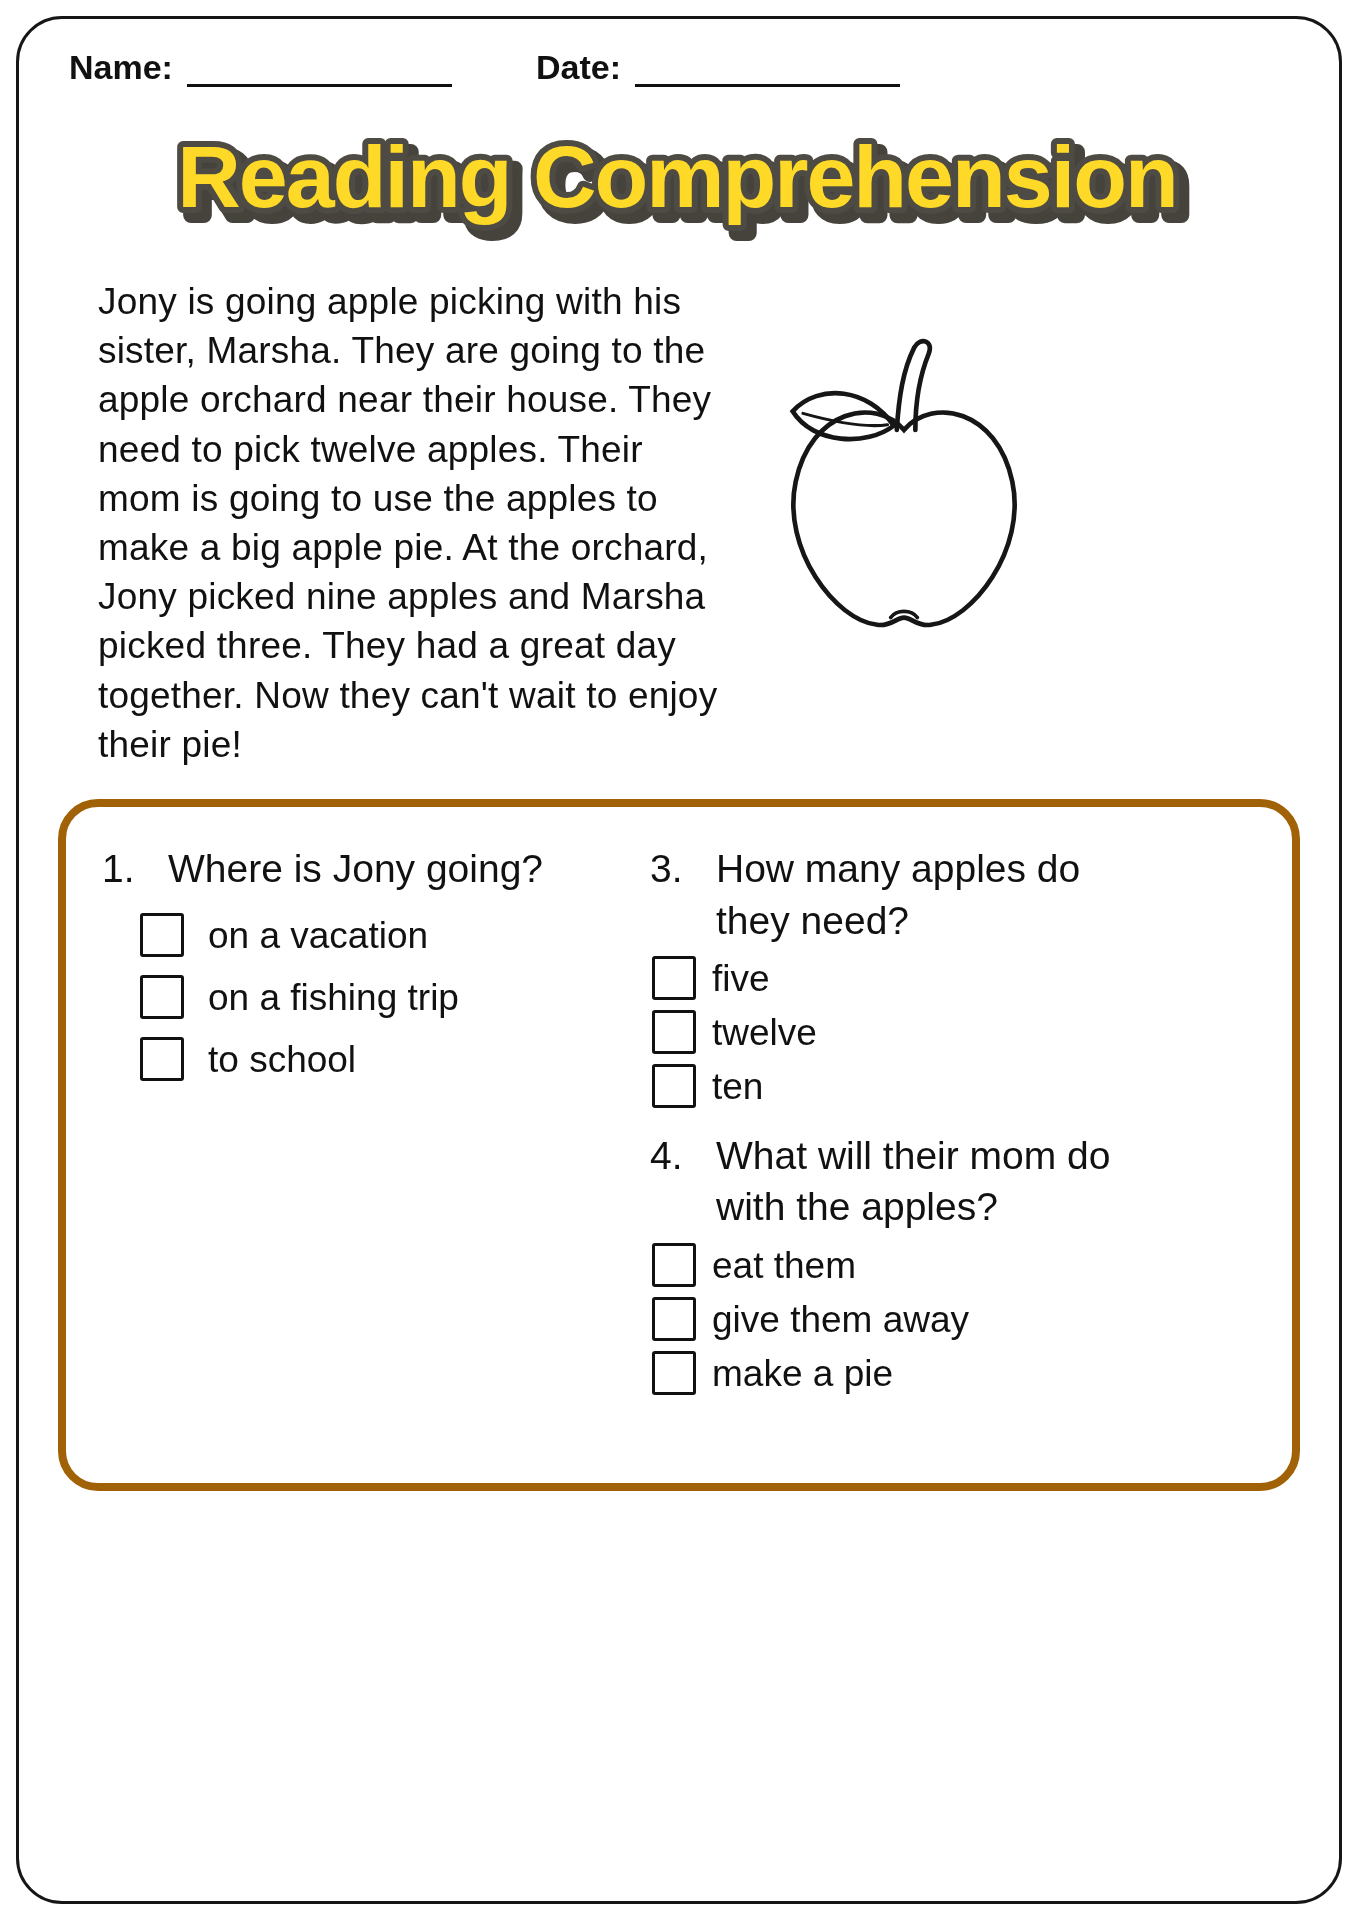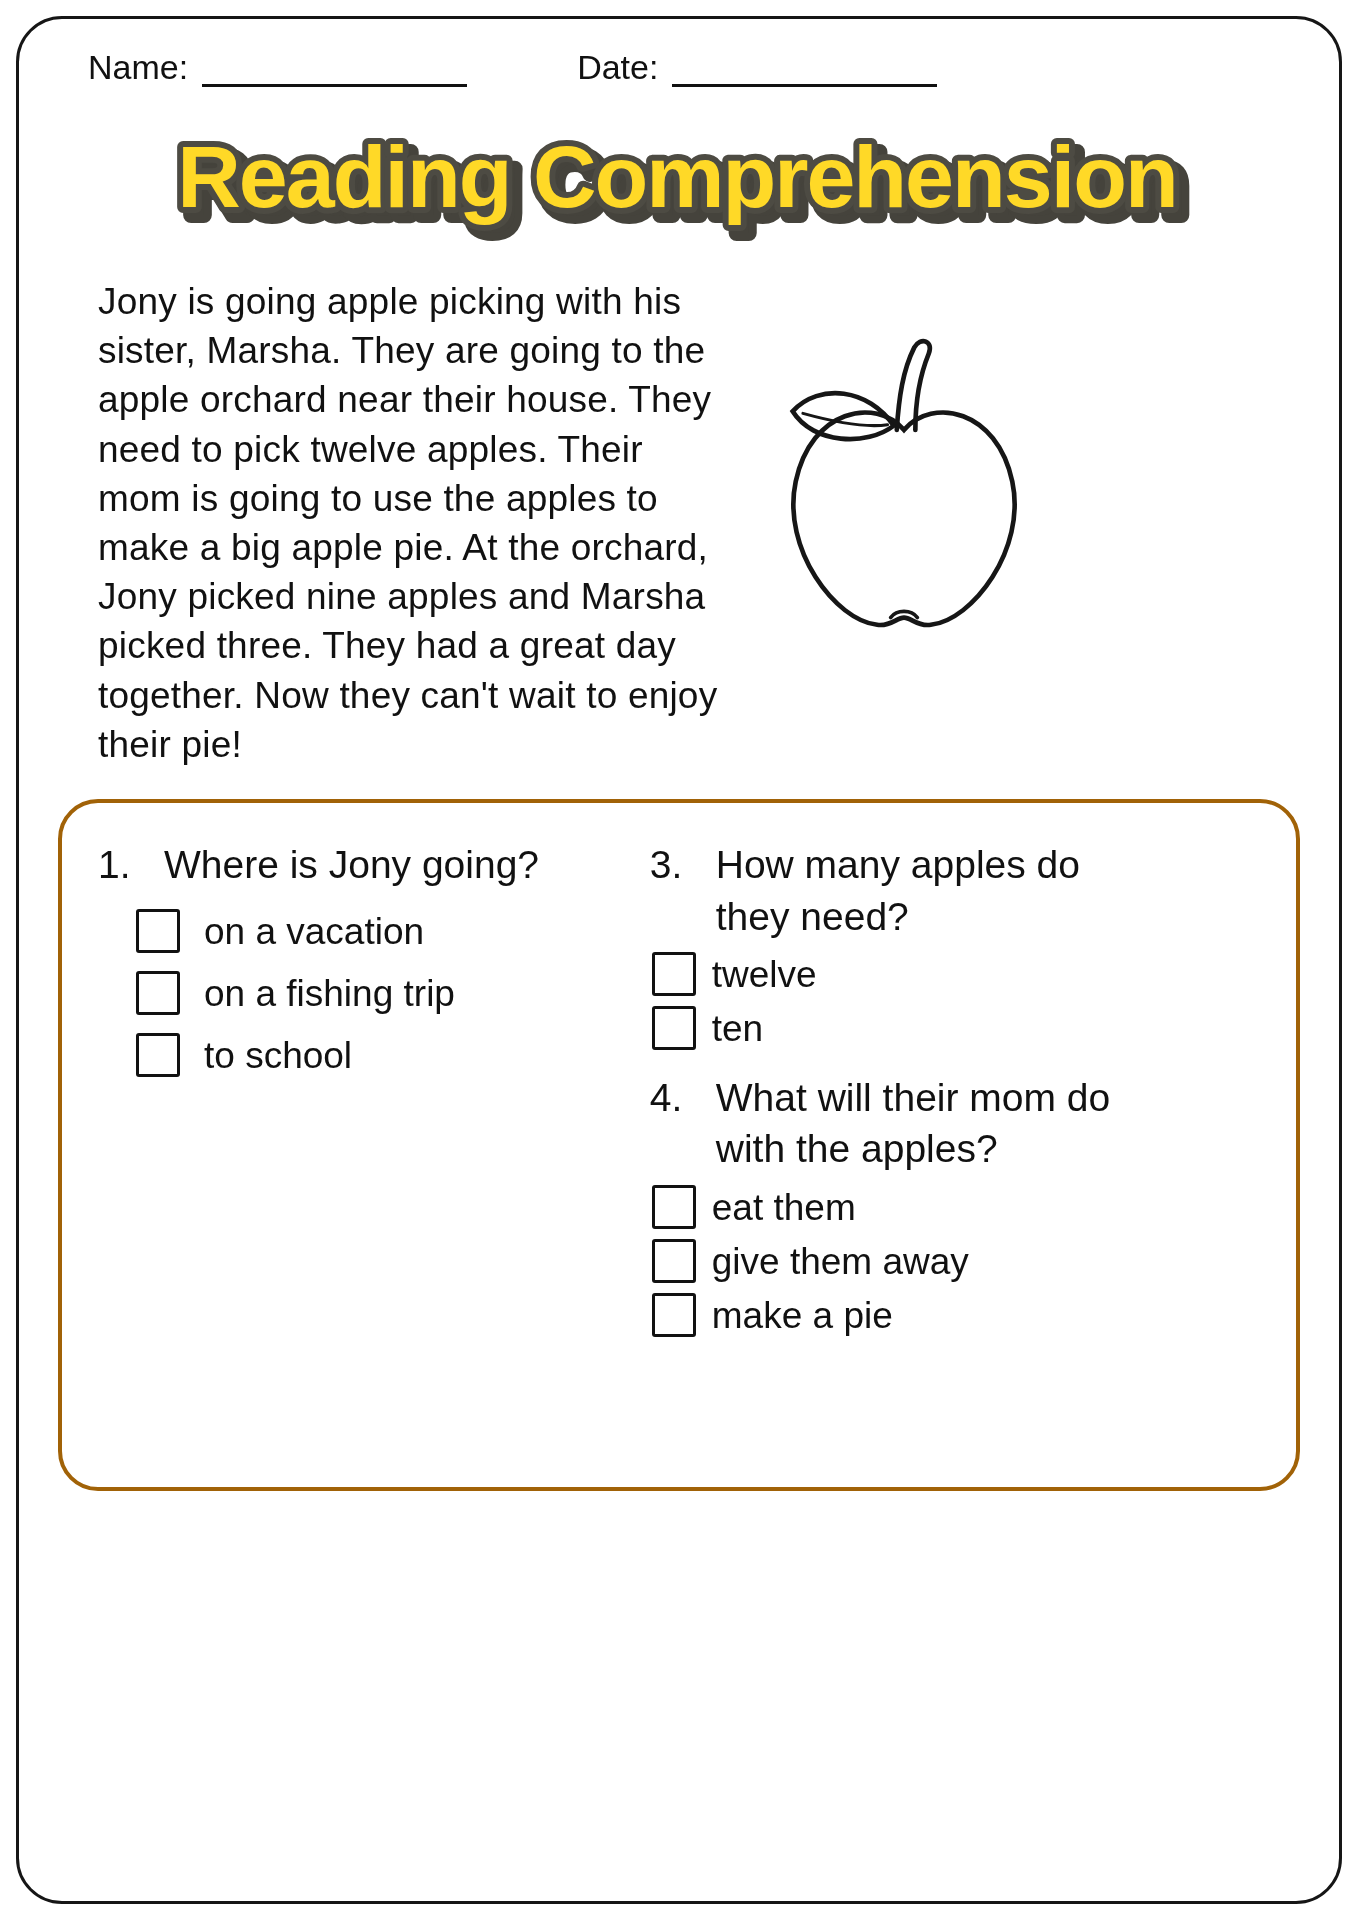--- a/index.html
+++ b/index.html
@@ -16,24 +16,24 @@
     inset: 16px;
     border: 3px solid #161616;
     border-radius: 46px;
     pointer-events: none;
   }
   .content { position: relative; padding-top: 48px; }
 
   
   .header-row {
     display: flex;
-    padding-left: 88px;
-    gap: 110px;
+    padding-left: 69px;
+    gap: 84px;
     font-size: 34px;
-    font-weight: normal;
+    font-weight: bold;
     align-items: flex-end;
   }
   .field { display: flex; align-items: flex-end; }
   .blank {
     display: inline-block;
     width: 265px;
     border-bottom: 3px solid #111;
     height: 36px;
     margin-left: 14px;
   }
@@ -54,21 +54,21 @@
     width: 625px;
     font-size: 37px;
     line-height: 1.33;
     letter-spacing: 0.2px;
   }
   .apple-wrap { margin-left: 36px; margin-top: 58px; }
 
   
   .questions-box {
     margin: 30px 58px 0 58px;
-    border: 4px solid #a16207;
+    border: 8px solid #a16207;
     border-radius: 40px;
     padding: 36px 24px 28px 36px;
     display: grid;
     grid-template-columns: 47% 53%;
     height: 692px;
     overflow: hidden;
   }
   .q-text {
     font-size: 39px;
     line-height: 1.32;
@@ -160,20 +160,24 @@
     </div>
 
     <div class="col-right">
 
       <div class="question">
         <div class="q-text">
           <span class="q-num">3.</span><span>How many apples do they need?</span>
         </div>
         <div class="option">
           <span class="checkbox"></span>
+          <span class="opt-label">five</span>
+        </div>
+        <div class="option">
+          <span class="checkbox"></span>
           <span class="opt-label">twelve</span>
         </div>
         <div class="option">
           <span class="checkbox"></span>
           <span class="opt-label">ten</span>
         </div>
       </div>
 
       <div class="question q4">
         <div class="q-text">

